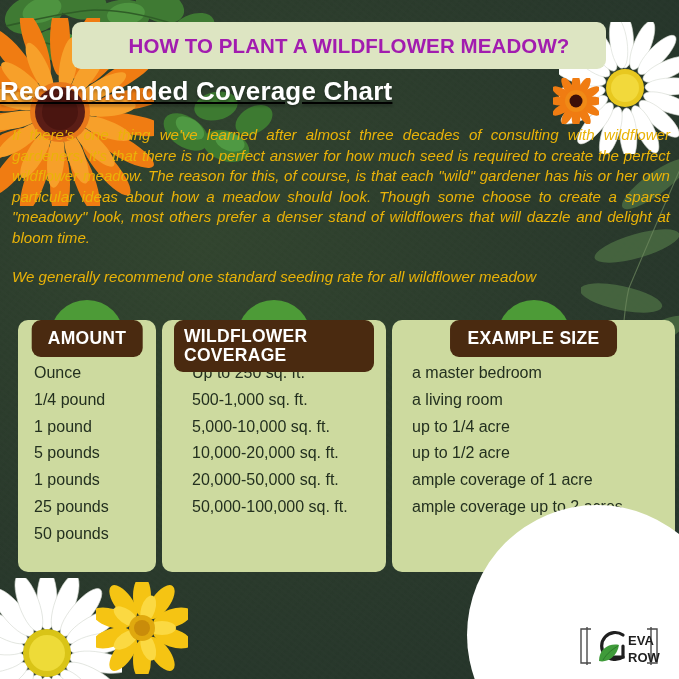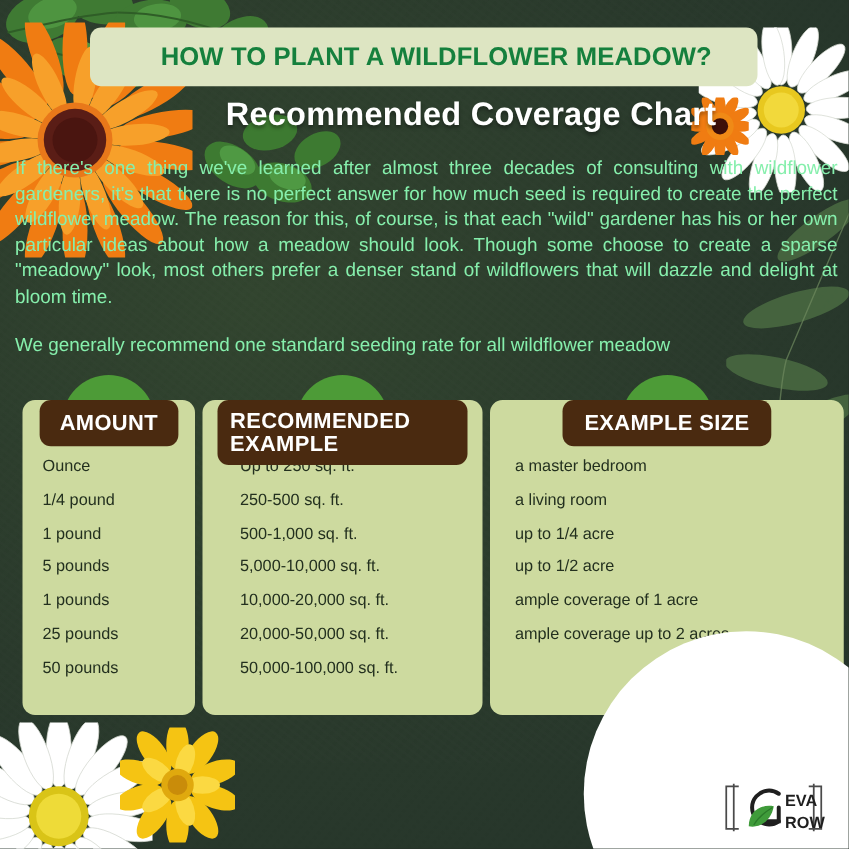--- a/index.html
+++ b/index.html
@@ -72,56 +72,58 @@
     top: 22px;
     width: 534px;
     height: 47px;
     background: #dde5c2;
     border-radius: 9px;
     display: flex;
     align-items: center;
     justify-content: center;
   }
   #title-banner .title-text {
-    color: #15803d;
+    color: #a21caf;
     font-size: 20.5px;
     font-weight: bold;
     letter-spacing: .1px;
     white-space: nowrap;
     margin-left: 20px;
   }
 
   #subtitle-row {
     position: absolute;
     left: 0;
     top: 76px;
     width: 635px;
     display: flex;
     align-items: center;
-    justify-content: flex-end;
+    justify-content: flex-start;
+    text-decoration: underline;
   }
   #subtitle-row .subtitle-text {
     color: #ffffff;
     font-size: 26px;
     font-weight: bold;
     letter-spacing: .2px;
     text-shadow: 0 2px 3px rgba(0,0,0,.35);
     white-space: nowrap;
   }
   #subtitle-spacer { display: inline-block; width: 62px; }
 
   
   #body-copy {
     position: absolute;
     left: 12px;
     top: 125px;
     width: 658px;
-    color: #86efac;
+    color: #eab308;
     font-size: 15.1px;
     line-height: 20.6px;
+    font-style: italic;
   }
   #paragraph-main { margin: 0; text-align: justify; }
   #paragraph-note { margin: 18px 0 0 0; }
 
   
   #table-area {
     position: absolute;
     left: 0;
     top: 296px;
     width: 679px;
@@ -170,21 +172,21 @@
     letter-spacing: .3px;
     box-sizing: border-box;
   }
   #badge-amount   { padding: 9px 16px; }
   #badge-coverage { white-space: normal; width: 200px; padding: 7px 10px; }
   #badge-example  { padding: 9px 18px; }
 
   .cell-list { list-style: none; margin: 0; padding: 0; }
   .cell-item {
     color: #23301f;
-    font-size: 13px;
+    font-size: 16px;
     line-height: 26.8px;
     padding-left: 16px;
     white-space: nowrap;
   }
   #col-example .cell-item { padding-left: 20px; }
   #col-coverage .cell-item { padding-left: 30px; }
 </style>
 </head>
 <body>
 
@@ -410,29 +412,28 @@
         </ul>
       </div>
       <div class="col-badge" id="badge-amount">AMOUNT</div>
     </div>
 
     <div class="column" id="col-coverage">
       <div class="col-arc"></div>
       <div class="col-panel">
         <ul class="cell-list">
           <li class="cell-item">Up to 250 sq. ft.</li>
-          <li class="cell-item">250-500 sq. ft.</li>
           <li class="cell-item">500-1,000 sq. ft.</li>
           <li class="cell-item">5,000-10,000 sq. ft.</li>
           <li class="cell-item">10,000-20,000 sq. ft.</li>
           <li class="cell-item">20,000-50,000 sq. ft.</li>
           <li class="cell-item">50,000-100,000 sq. ft.</li>
         </ul>
       </div>
-      <div class="col-badge" id="badge-coverage">RECOMMENDED EXAMPLE</div>
+      <div class="col-badge" id="badge-coverage">WILDFLOWER COVERAGE</div>
     </div>
 
     <div class="column" id="col-example">
       <div class="col-arc"></div>
       <div class="col-panel">
         <ul class="cell-list">
           <li class="cell-item">a master bedroom</li>
           <li class="cell-item">a living room</li>
           <li class="cell-item">up to 1/4 acre</li>
           <li class="cell-item">up to 1/2 acre</li>

